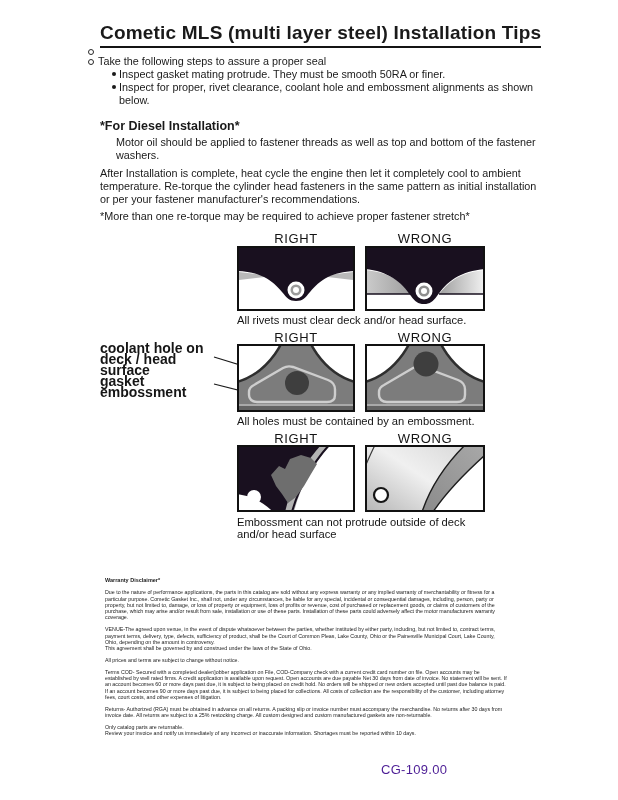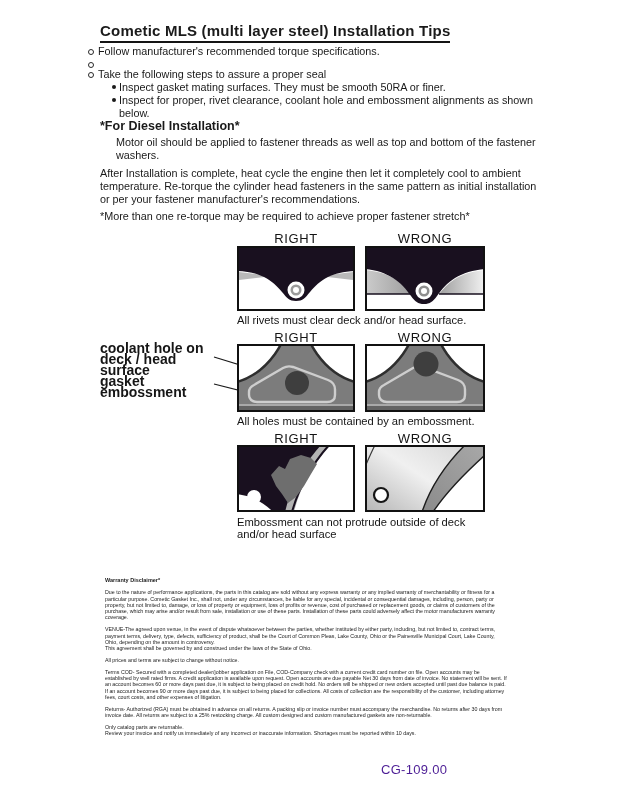--- a/index.html
+++ b/index.html
@@ -3,21 +3,21 @@
 <meta charset="utf-8">
 <style>
   html,body{margin:0;padding:0;background:#888;}
   .page{
     position:relative;width:618px;height:800px;background:#ffffff;
     font-family:"Liberation Sans","DejaVu Sans",sans-serif;color:#1a1a1a;
     overflow:hidden;margin:0 auto;
   }
   .abs{position:absolute;}
   .title{
-    font-size:15px;font-weight:bold;letter-spacing:.2px;
+    font-size:19px;font-weight:bold;letter-spacing:.2px;
     border-bottom:2px solid #141414;padding-bottom:2px;display:inline-block;
   }
   .body-text{font-size:10.8px;line-height:13px;}
   .bullet-row{display:flex;align-items:flex-start;line-height:13px;font-size:10.8px;}
   .marker-o{
     width:4px;height:4px;border:1px solid #2a2a2a;border-radius:50%;
     display:inline-block;margin:4px 4px 0 0;flex:0 0 auto;
   }
   .marker-dot{
     width:4px;height:4px;background:#1a1a1a;border-radius:50%;
@@ -39,33 +39,29 @@
 
 <div class="page">
 
   <div class="abs" style="left:100px;top:22px;">
     <span class="title">Cometic MLS (multi layer steel) Installation Tips</span>
   </div>
 
   <div class="abs" style="left:88px;top:45px;width:460px;">
     <div class="bullet-row">
       <span class="marker-o"></span>
-      <span>Follow manufacturer's recommended torque specifications.</span>
-    </div>
-    <div class="bullet-row">
-      <span class="marker-o"></span>
     </div>
     <div class="bullet-row">
       <span class="marker-o"></span>
       <span>Take the following steps to assure a proper seal</span>
     </div>
     <div style="padding-left:24px;">
       <div class="bullet-row">
         <span class="marker-dot"></span>
-        <span>Inspect gasket mating surfaces.  They must be smooth 50RA or finer.</span>
+        <span>Inspect gasket mating protrude.  They must be smooth 50RA or finer.</span>
       </div>
       <div class="bullet-row">
         <span class="marker-dot"></span>
         <span>Inspect for proper, rivet clearance, coolant hole and embossment alignments as shown below.</span>
       </div>
     </div>
   </div>
 
   <div class="abs section-heading" style="left:100px;top:119px;">*For Diesel Installation*</div>
 

